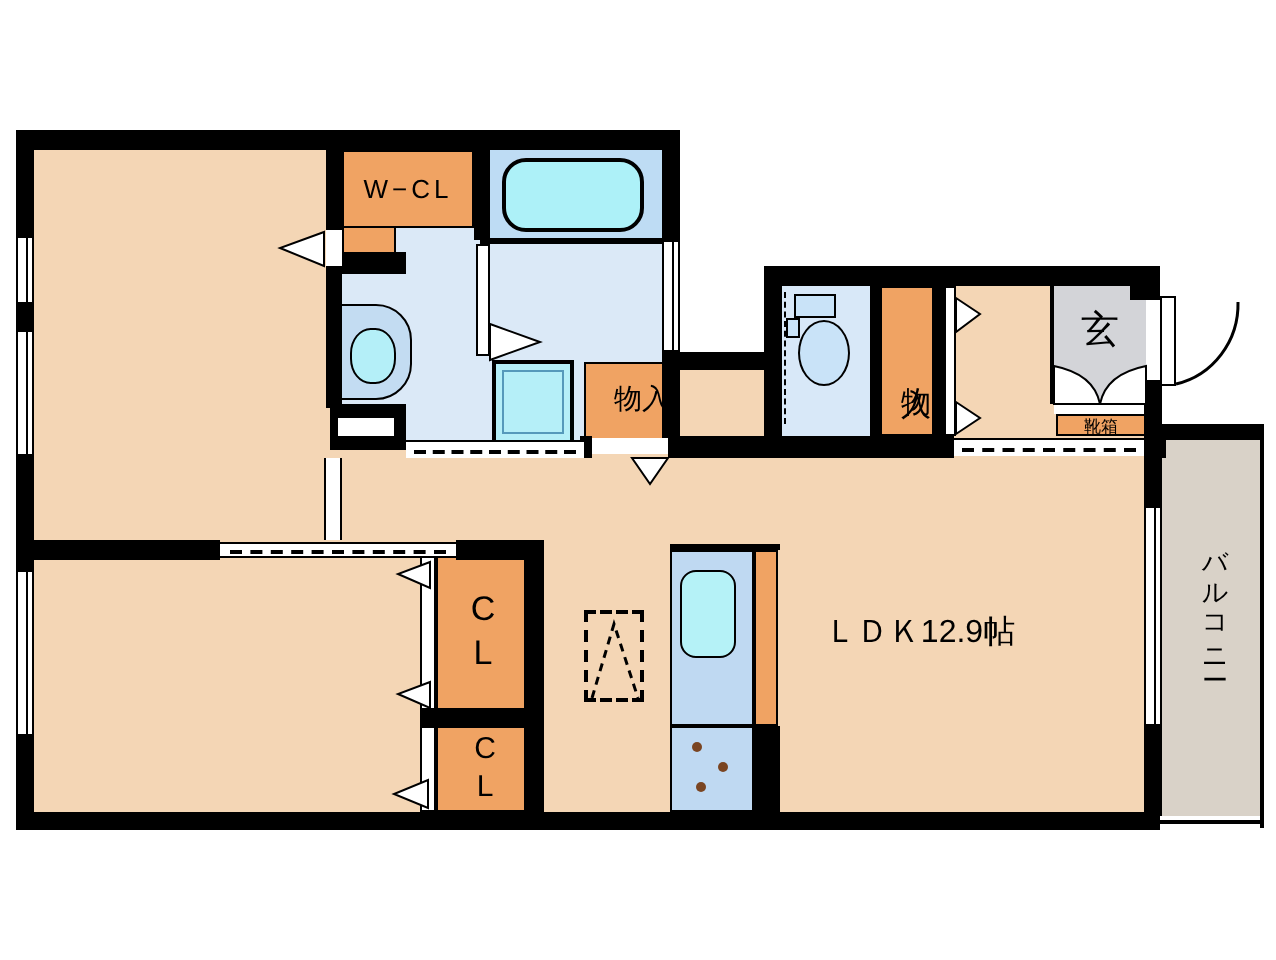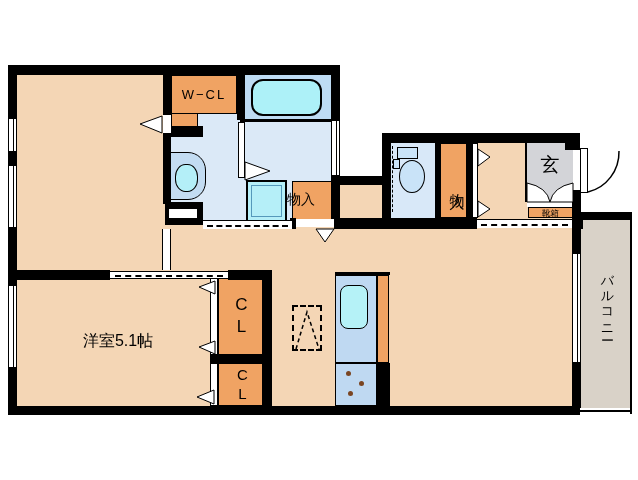--- a/index.html
+++ b/index.html
@@ -160,23 +160,23 @@
     <polygon points="162,116 162,133 140,124" fill="#fff" stroke="#000" stroke-width="1"></polygon>
     <polygon points="245,162 245,180 270,171" fill="#fff" stroke="#000" stroke-width="1"></polygon>
     <polygon points="478,149 478,166 490,157" fill="#fff" stroke="#000" stroke-width="1"></polygon>
     <polygon points="478,201 478,217 490,209" fill="#fff" stroke="#000" stroke-width="1"></polygon>
     <polygon points="316,229 334,229 325,242" fill="#fff" stroke="#000" stroke-width="1"></polygon>
     <polygon points="215,281 215,294 199,287" fill="#fff" stroke="#000" stroke-width="1"></polygon>
     <polygon points="215,341 215,354 199,347" fill="#fff" stroke="#000" stroke-width="1"></polygon>
     <polygon points="214,390 214,404 197,397" fill="#fff" stroke="#000" stroke-width="1"></polygon>
   </svg>
 
-  <div class="lbl" style="left:56px;top:331px;width:124px;font-size:16px;">洋室5.1帖</div>
+  <div class="lbl" style="left:385px;top:306px;width:150px;font-size:16px;">ＬＤＫ12.9帖</div>
   <div class="lbl" style="left:168px;top:87px;width:72px;font-size:13px;letter-spacing:2px;">W−CL</div>
   <div class="lbl vtext" style="left:442px;top:151px;width:24px;height:62px;font-size:15px;">物入</div>
-  <div class="lbl" style="left:280px;top:191px;width:42px;font-size:14px;">物入</div>
+  <div class="lbl" style="left:300px;top:191px;width:42px;font-size:14px;">物入</div>
   <div class="lbl" style="left:527px;top:152px;width:46px;font-size:19px;">玄</div>
   <div class="lbl" style="left:528px;top:208px;width:45px;font-size:8.5px;">靴箱</div>
   <div class="lbl vtext" style="left:230px;top:288px;width:21px;height:58px;font-size:17px;letter-spacing:3px;">CL</div>
   <div class="lbl vtext" style="left:230px;top:366px;width:21px;height:38px;font-size:15px;letter-spacing:2px;">CL</div>
   <div class="lbl vtext" style="left:596px;top:232px;width:20px;height:138px;font-size:13px;letter-spacing:2px;">バルコニー</div>
 
 </div>
 
 </body></html>

